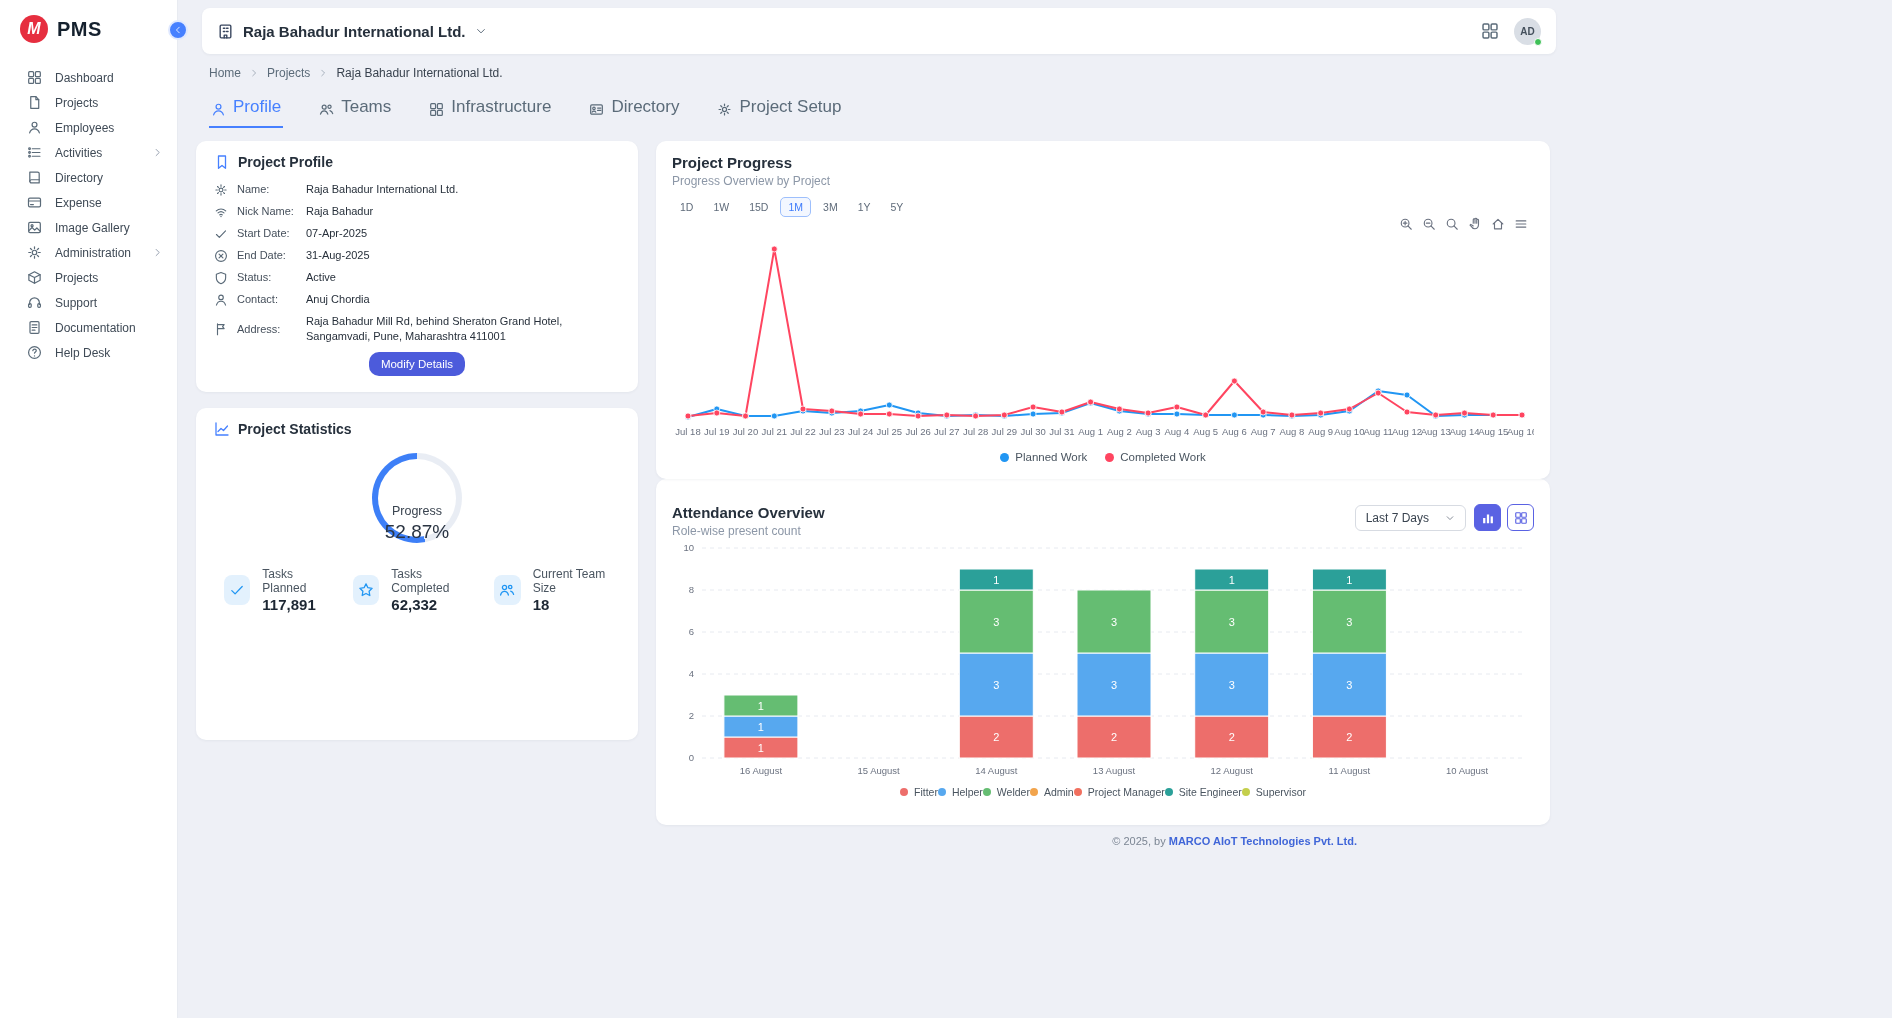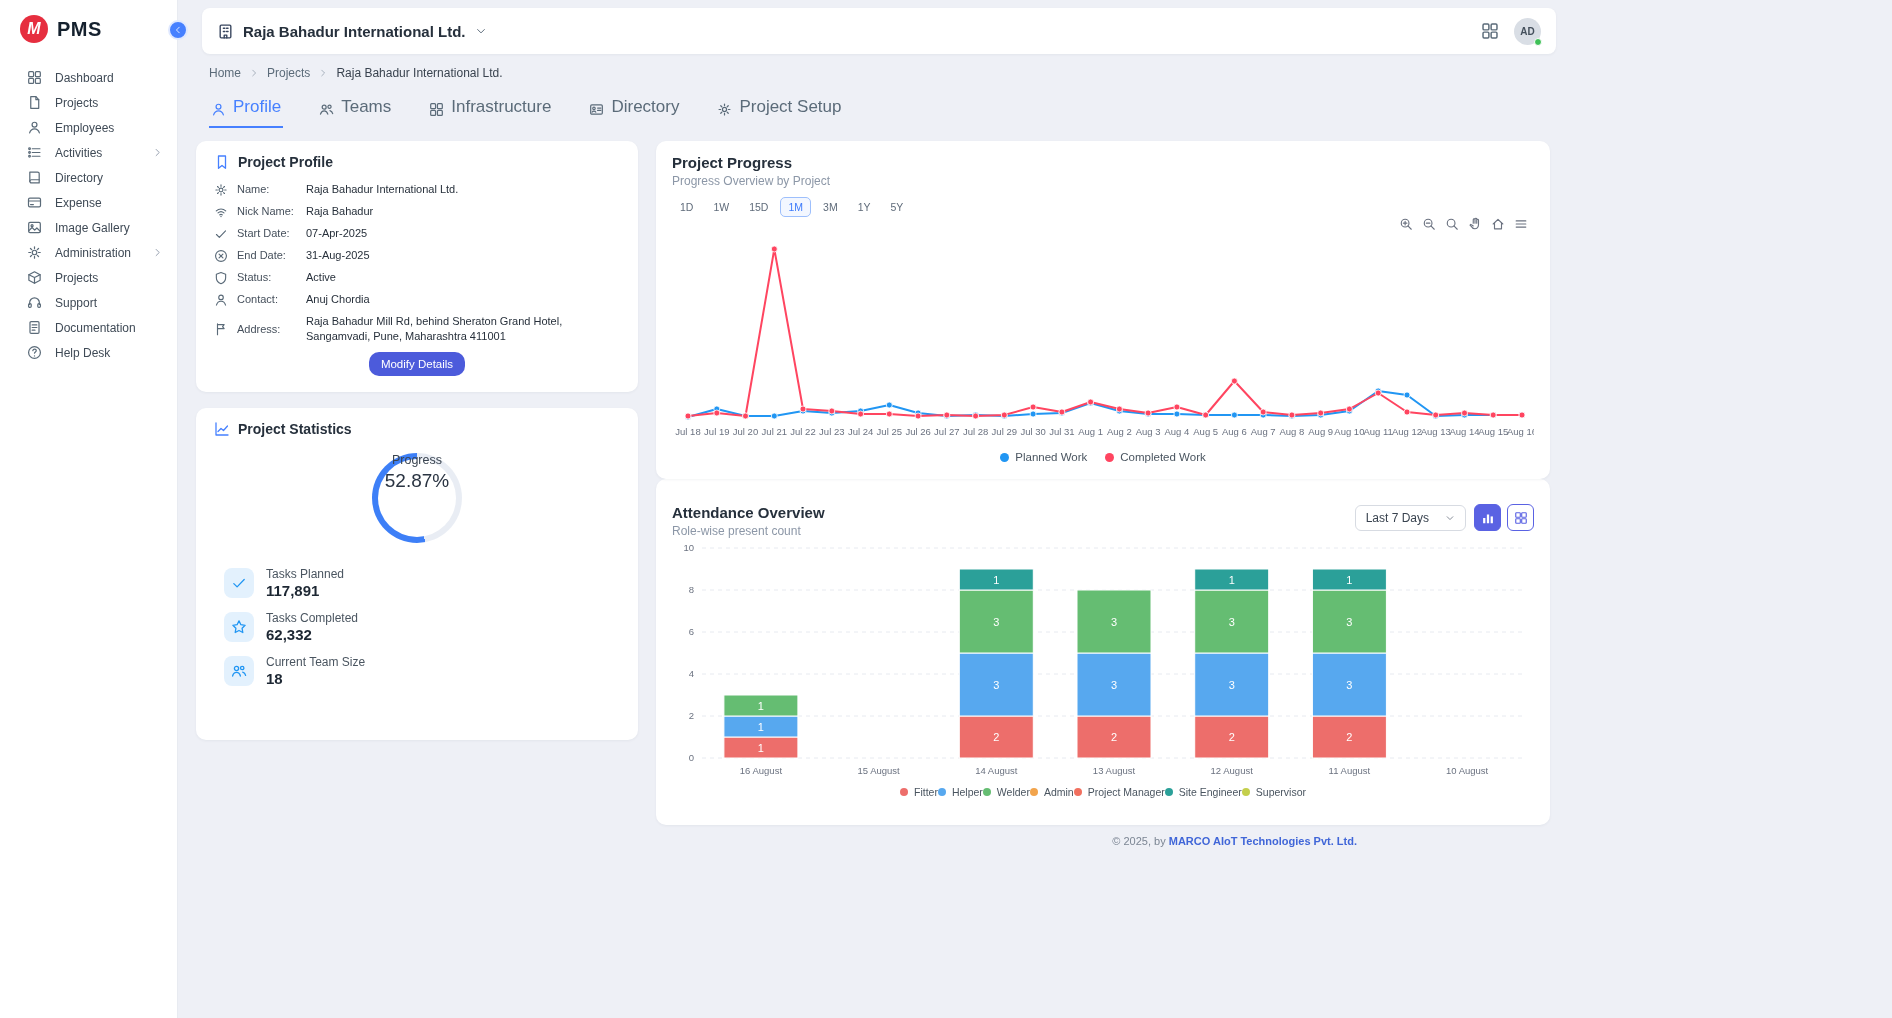--- a/index.html
+++ b/index.html
@@ -55,26 +55,26 @@
   .fields{margin-top:12px}
   .field-row{display:flex;gap:9px;font-size:11px;line-height:15px;margin-bottom:7px;align-items:center}
   .field-row .icon{width:14px;height:14px;color:#5b6b79;margin-top:0}
   .field-label{width:60px;flex:none;color:#46505c}
   .field-value{color:#27303b;max-width:306px}
   .modify-btn{display:block;margin:8px auto 0;background:#4c5bdb;color:#fff;border:none;border-radius:10px;font-size:11.5px;padding:6px 12px;cursor:pointer}
 
   
   .stats-card{margin-top:16px;height:332px;padding:13px 18px;overflow:hidden}
   .gauge-wrap{display:flex;justify-content:center;margin-top:16px}
-  .gauge{width:90px;height:90px;border-radius:50%;position:relative;display:flex;align-items:flex-start;justify-content:center}
+  .gauge{width:90px;height:90px;border-radius:50%;position:relative;display:flex;align-items:flex-end;justify-content:center}
   .gauge::before{content:"";position:absolute;inset:6px;background:#fff;border-radius:50%}
   .gauge-inner{position:relative;text-align:center}
   .gauge-label{font-size:12.5px;color:#39434f}
   .gauge-value{font-size:19px;color:#2a3442;margin-top:3px}
-  .stat-rows{margin-top:24px;display:flex;flex-direction:column;gap:12px}
+  .stat-rows{margin-top:24px;display:flex;flex-direction:row;gap:12px}
   .stat-row{display:flex;align-items:center;gap:12px;padding-left:10px}
   .stat-icon{width:30px;height:30px;border-radius:8px;background:#e3f1fd;color:#2196f3;display:flex;align-items:center;justify-content:center}
   .stat-icon .icon{width:16px;height:16px}
   .stat-label{font-size:12px;color:#4a5560}
   .stat-value{font-size:15px;font-weight:bold;color:#1d2733;margin-top:1px}
 
   
   .progress-card{height:338px;padding:13px 16px;position:relative;overflow:hidden}
   .card-h1{font-size:15px;font-weight:bold;color:#26303c}
   .card-sub{font-size:12px;color:#8c97a7;margin-top:3px}

